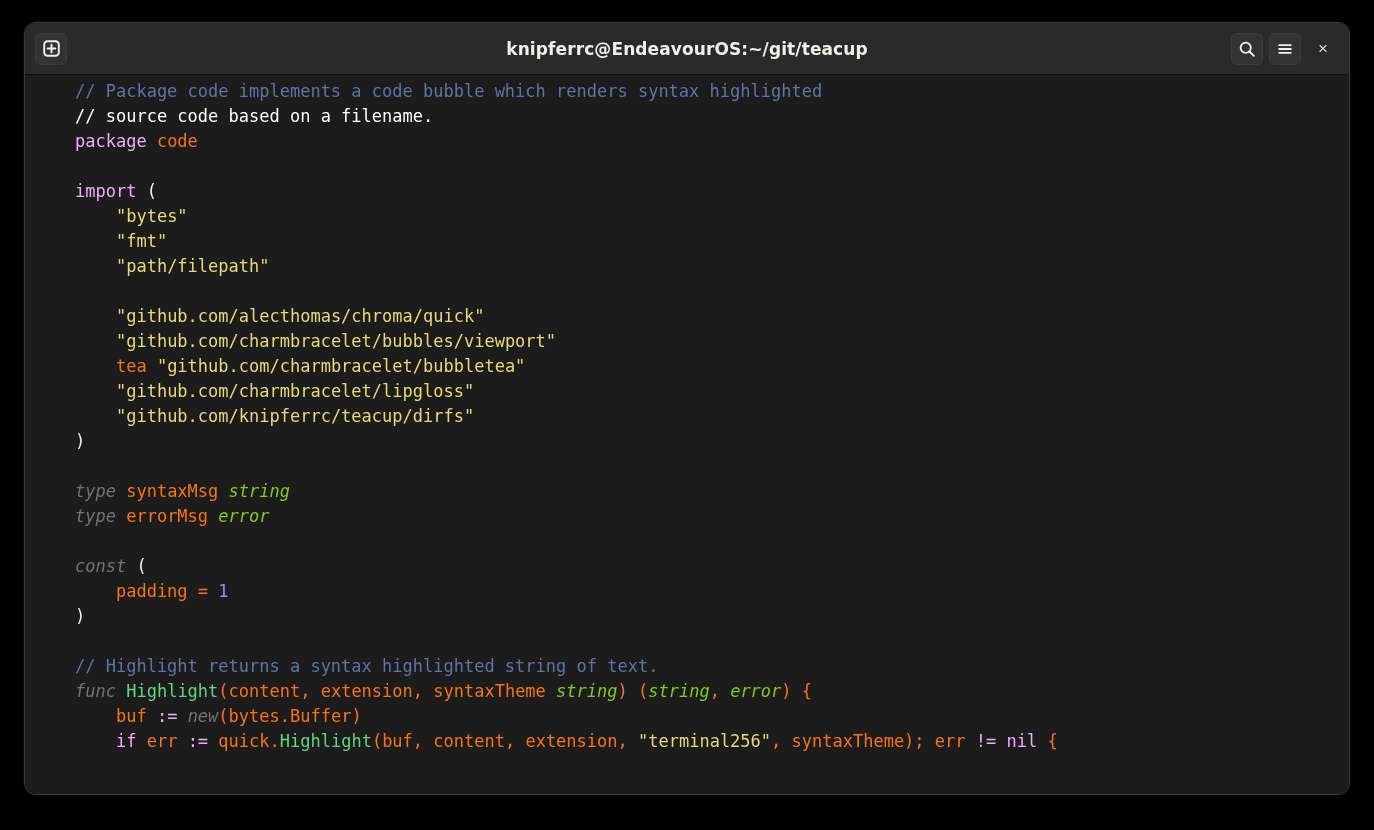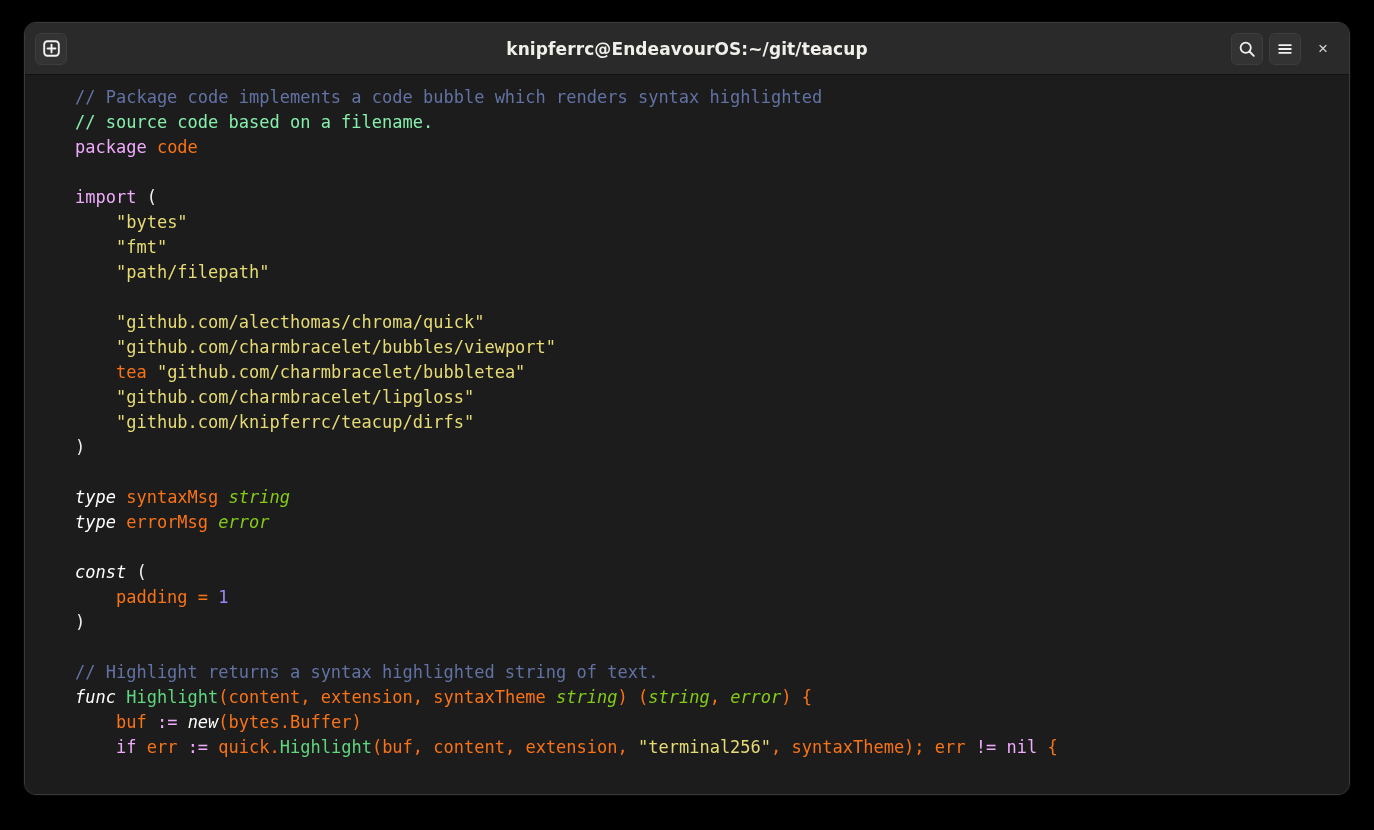--- a/index.html
+++ b/index.html
@@ -102,40 +102,40 @@
     color: #f0efe9;
     letter-spacing: 0.1px;
     pointer-events: none;
     z-index: 1;
   }
 
   
   #terminal-body {
     height: 719px;
     background: #1c1c1c;
-    padding: 10px 0 0 50px;
+    padding: 4px 0 0 50px;
     box-sizing: border-box;
     overflow: hidden;
   }
 
   #code-view {
     font-family: "DejaVu Sans Mono", monospace;
     font-size: 17px;
     line-height: 25px;
     white-space: pre;
     color: #e8e8e8;
     letter-spacing: 0px;
   }
   #code-view .line { height: 25px; }
 
   
   .t-cmt-dim   { color: #6272a4; }
-  .t-cmt-plain { color: #86efac; }
+  .t-cmt-plain { color: #ffffff; }
   .t-kw        { color: #f0abfc; }
-  .t-kw-it     { color: #ffffff; font-style: italic; }
+  .t-kw-it     { color: #737373; font-style: italic; }
   .t-type      { color: #84cc16; font-style: italic; }
   .t-str       { color: #e6db74; }
   .t-num       { color: #a384f5; }
   .t-fn        { color: #5fd77f; }
   .t-plain     { color: #f97316; }
   .t-punct     { color: #eceff4; }
 </style>
 </head>
 <body>
 

